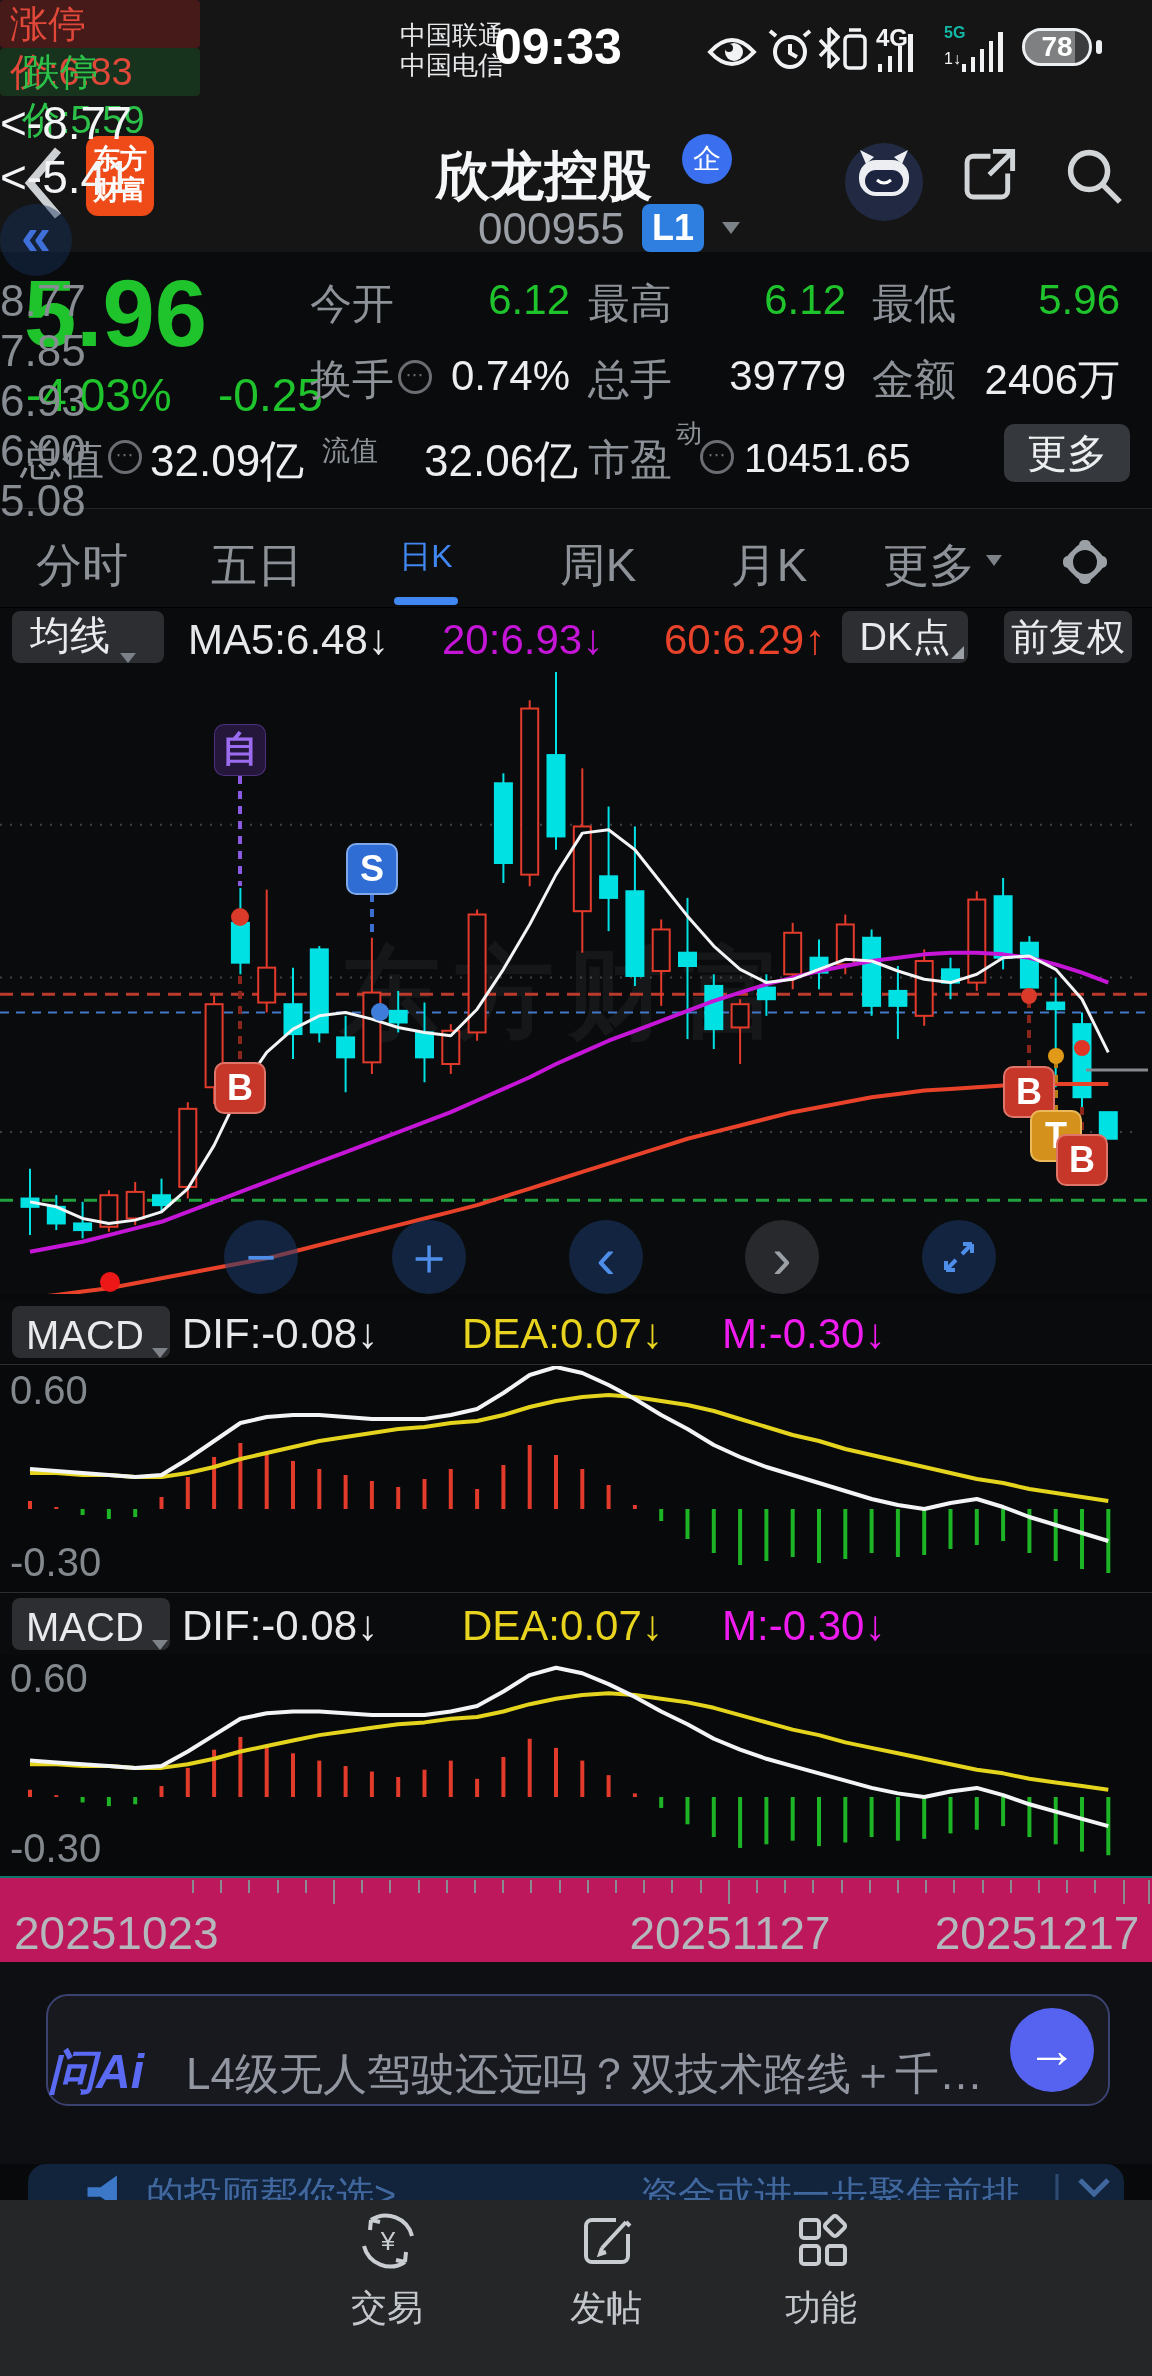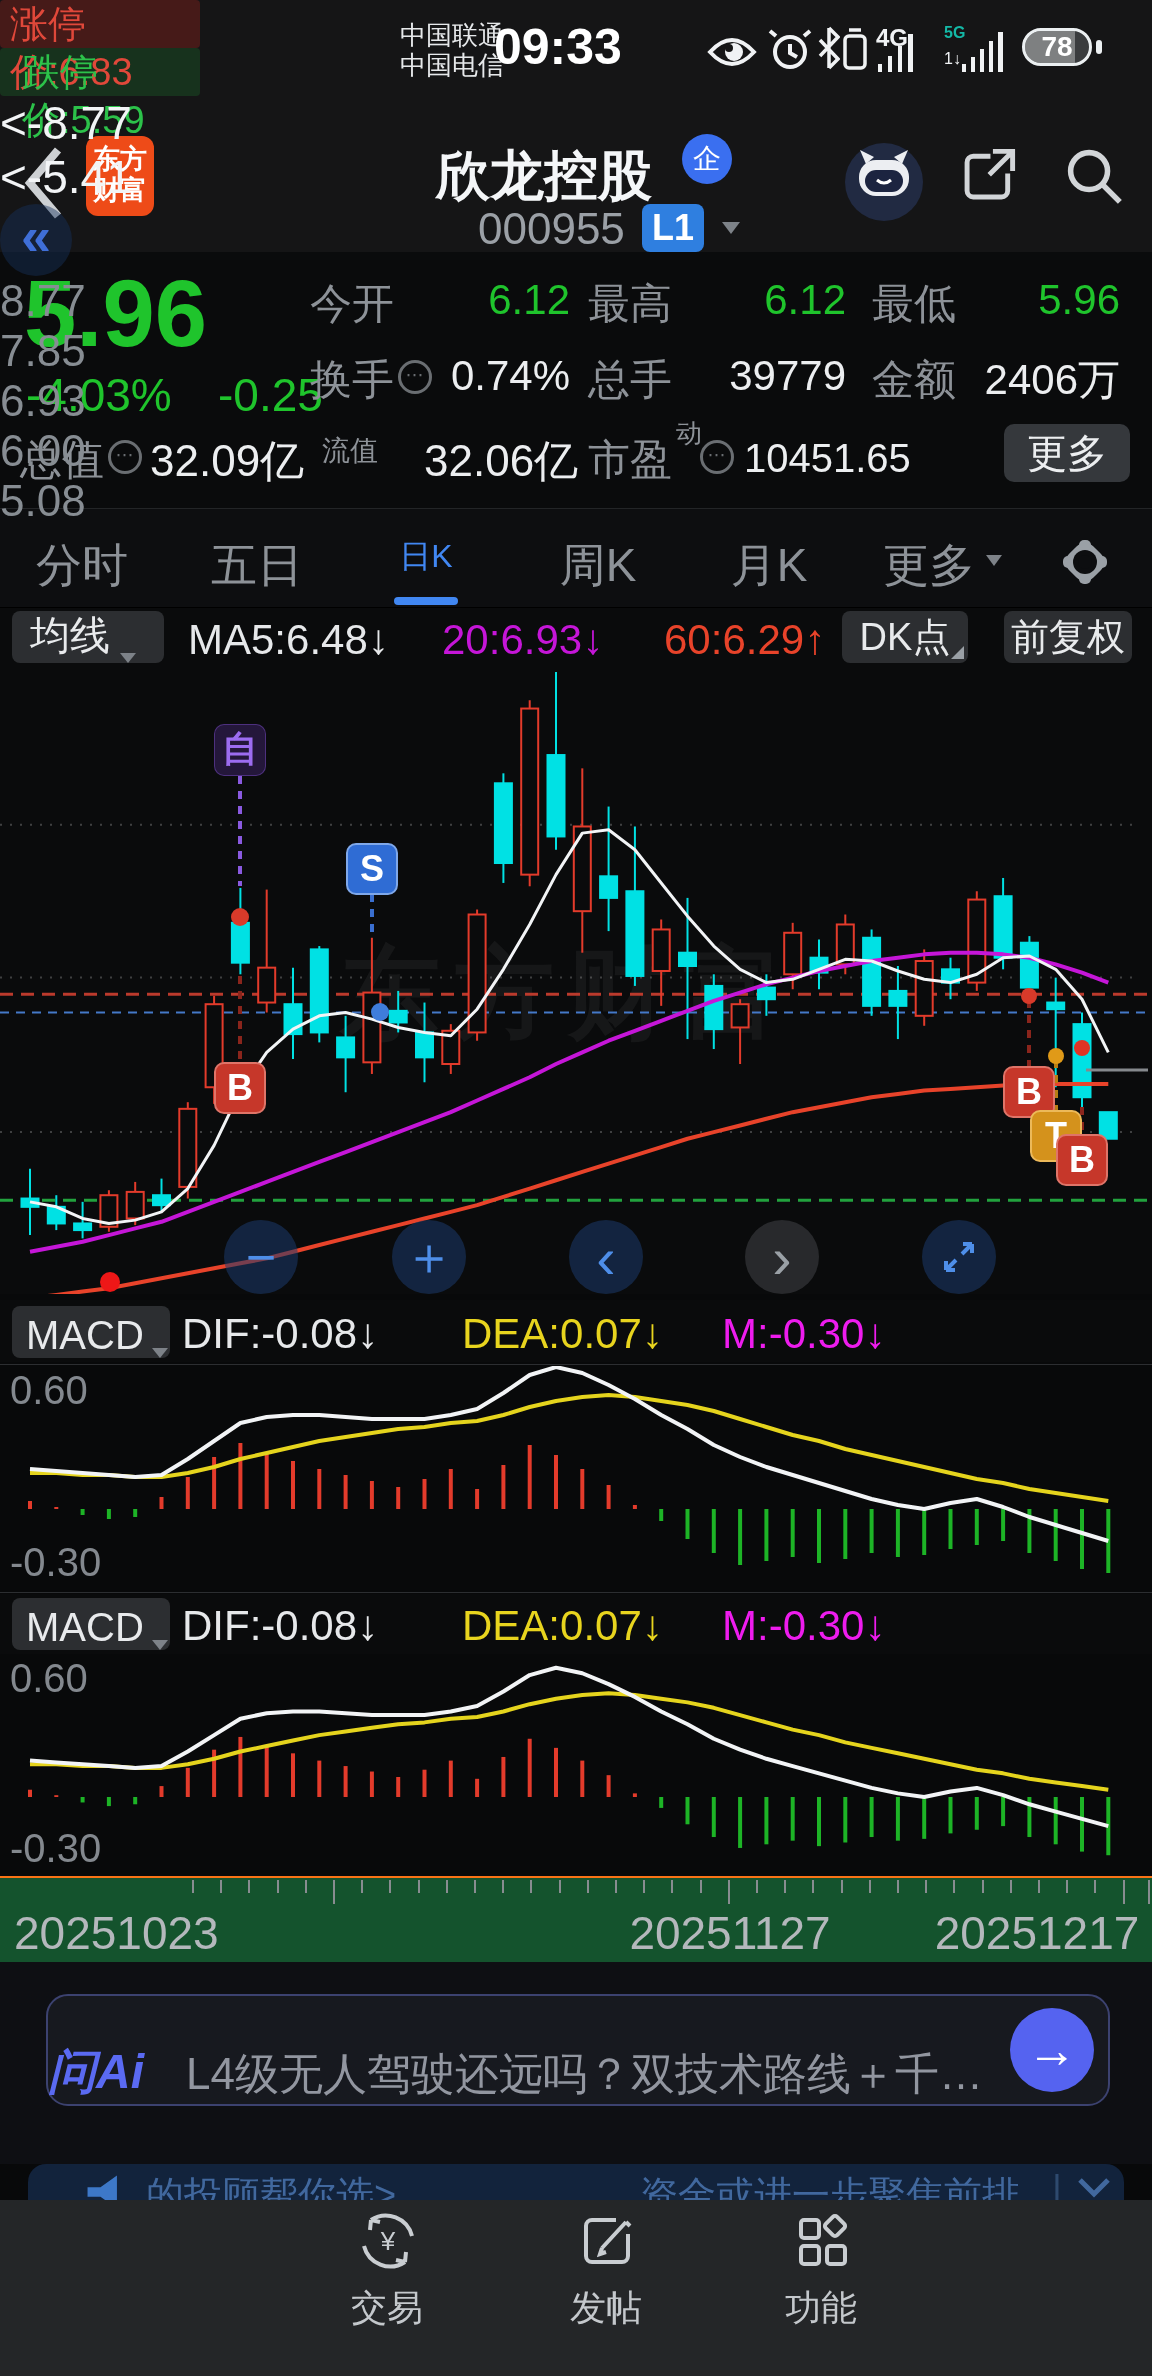--- a/index.html
+++ b/index.html
@@ -429,21 +429,21 @@
     <line x1="1029.4" x2="1029.4" y1="1797" y2="1837.04" stroke="#1db426" stroke-width="4"></line>
     <line x1="1055.7" x2="1055.7" y1="1797" y2="1844.32" stroke="#1db426" stroke-width="4"></line>
     <line x1="1082" x2="1082" y1="1797" y2="1851.6" stroke="#1db426" stroke-width="4"></line>
     <line x1="1108.3" x2="1108.3" y1="1797" y2="1855.24" stroke="#1db426" stroke-width="4"></line>
     <polyline points="30,1764.24 56.3,1764.24 82.6,1766.06 108.9,1766.06 135.2,1767.88 161.5,1767.88 187.8,1764.24 214.1,1758.78 240.4,1751.5 266.70000000000005,1746.04 293,1740.58 319.3,1735.12 345.6,1731.48 371.90000000000003,1727.84 398.2,1724.2 424.5,1722.38 450.8,1718.74 477.1,1716.92 503.40000000000003,1711.46 529.7,1704.18 556,1698.72 582.3000000000001,1695.08 608.6,1693.26 634.9,1695.08 661.2,1698.72 687.5,1702.36 713.8000000000001,1707.82 740.1,1715.1 766.4,1722.38 792.7,1729.66 819,1735.12 845.3000000000001,1742.4 871.6,1747.86 897.9,1753.32 924.2,1758.78 950.5,1764.24 976.8000000000001,1769.7 1003.1,1773.34 1029.4,1778.8 1055.7,1782.44 1082,1786.08 1108.3,1789.72" fill="none" stroke="#e5d41d" stroke-width="4" stroke-linejoin="round"></polyline>
     <polyline points="30,1760.6 56.3,1762.42 82.6,1764.24 108.9,1766.06 135.2,1767.88 161.5,1766.06 187.8,1751.5 214.1,1735.12 240.4,1718.74 266.70000000000005,1713.28 293,1711.46 319.3,1711.46 345.6,1713.28 371.90000000000003,1715.1 398.2,1715.1 424.5,1715.1 450.8,1711.46 477.1,1706 503.40000000000003,1691.44 529.7,1675.06 556,1667.78 582.3000000000001,1673.24 608.6,1684.16 634.9,1696.9 661.2,1711.46 687.5,1724.2 713.8000000000001,1738.76 740.1,1749.68 766.4,1758.78 792.7,1766.06 819,1773.34 845.3000000000001,1780.62 871.6,1787.9 897.9,1793.36 924.2,1797 950.5,1791.54 976.8000000000001,1787.9 1003.1,1795.18 1029.4,1804.28 1055.7,1811.56 1082,1818.84 1108.3,1826.12" fill="none" stroke="#f2f4f6" stroke-width="4" stroke-linejoin="round"></polyline>
   </svg>
 <div class="abs" style="left:10px;top:1656px;font-size:40px;color:#83888e">0.60</div>
 <div class="abs" style="left:10px;top:1826px;font-size:40px;color:#83888e">-0.30</div>
 
-<div class="abs" style="left:0;top:1876px;width:1152px;height:86px;background:#14532d;border-top:2px solid #f97316">
+<div class="abs" style="left:0;top:1876px;width:1152px;height:86px;background:#be185d;border-top:2px solid #0f766e">
   <div id="ruler" class="abs" style="left:0;top:2px;width:1152px;height:26px">
       <div class="tick" style="left: 192px; top: 0px; height: 13px;"></div>
       <div class="tick" style="left: 220.2px; top: 0px; height: 13px;"></div>
       <div class="tick" style="left: 248.4px; top: 0px; height: 13px;"></div>
       <div class="tick" style="left: 276.6px; top: 0px; height: 13px;"></div>
       <div class="tick" style="left: 304.8px; top: 0px; height: 13px;"></div>
       <div class="tick" style="left: 333px; top: 0px; height: 24px;"></div>
       <div class="tick" style="left: 361.2px; top: 0px; height: 13px;"></div>
       <div class="tick" style="left: 389.4px; top: 0px; height: 13px;"></div>
       <div class="tick" style="left: 417.6px; top: 0px; height: 13px;"></div>

